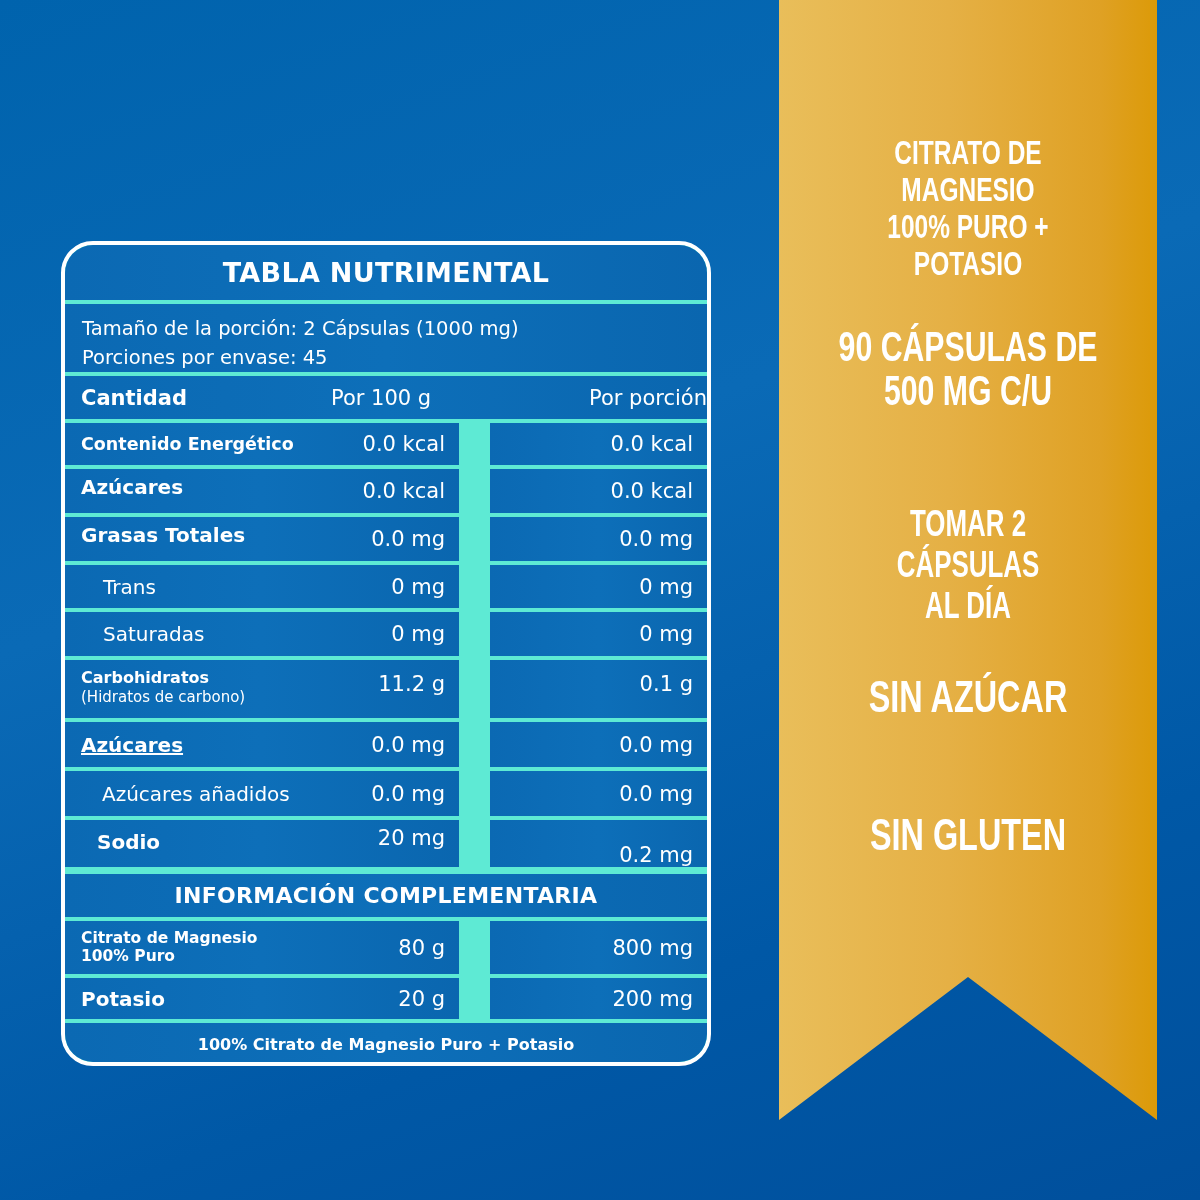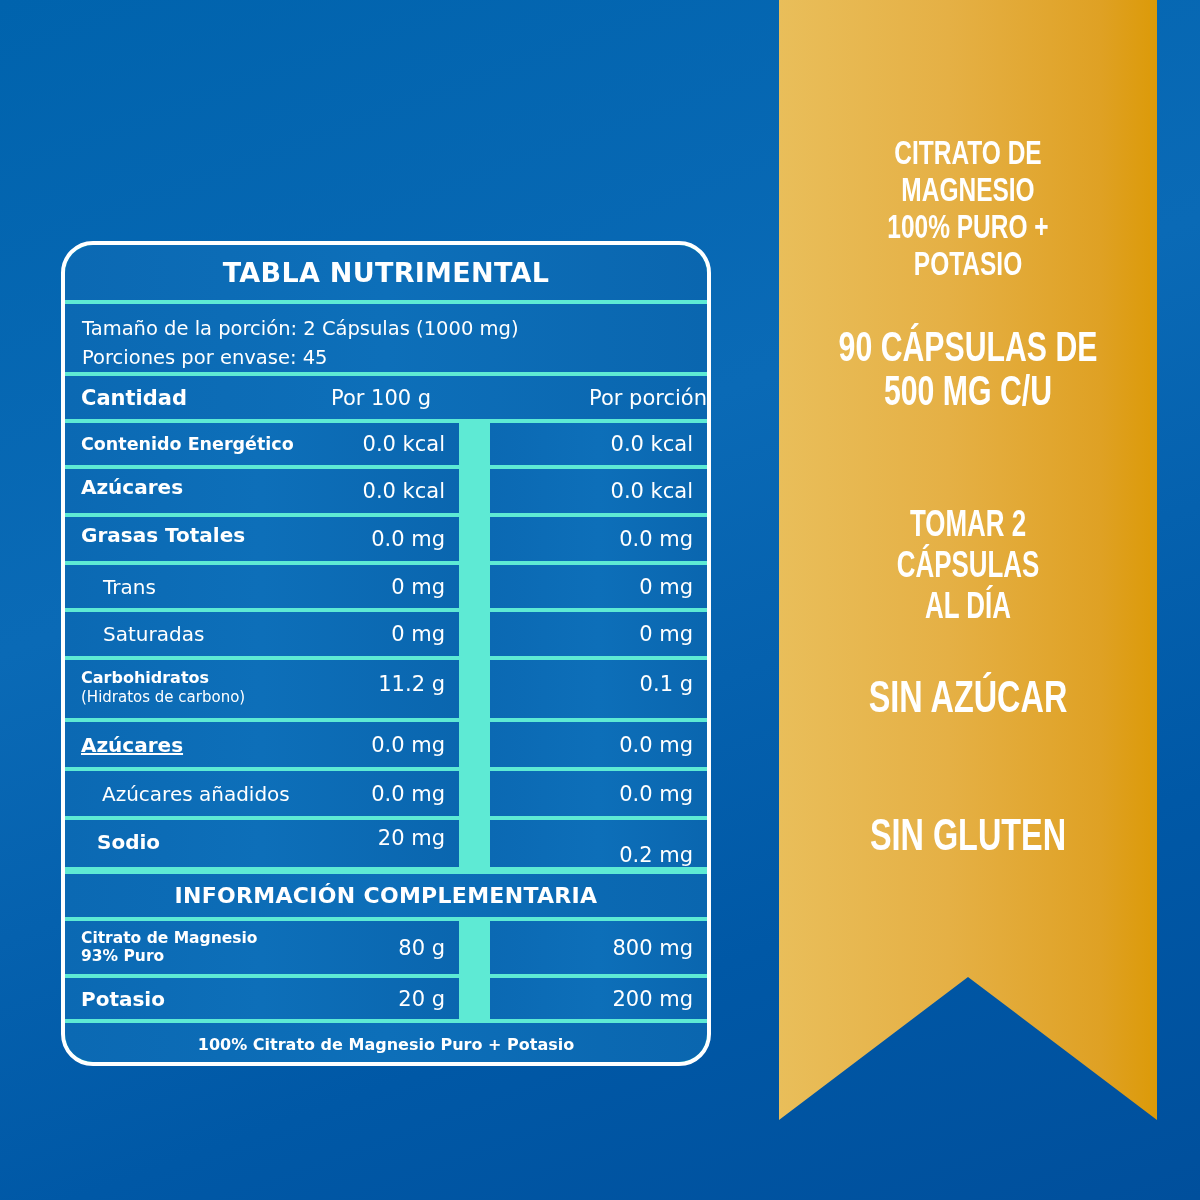--- a/index.html
+++ b/index.html
@@ -168,21 +168,21 @@
     <div class="val" style="align-items:flex-end;box-sizing:border-box;">0.2 mg</div>
   </div>
 
   <div class="cell col-full" style="top:629px;height:43px;">
     <div class="comp-title">INFORMACIÓN COMPLEMENTARIA</div>
   </div>
 
   <div class="cell col-a" style="top:676px;height:53px;">
     <div class="citr-wrap">
       <span>Citrato de Magnesio</span>
-      <span>93% Puro</span>
+      <span>100% Puro</span>
     </div>
     <div class="val" style="position:absolute;right:0;top:0;">80 g</div>
   </div>
   <div class="cell col-b" style="top:676px;height:53px;">
     <div class="val">800 mg</div>
   </div>
 
   <div class="cell col-a" style="top:733px;height:41px;">
     <div class="row-label">Potasio</div>
     <div class="val" style="position:absolute;right:0;top:0;">20 g</div>

